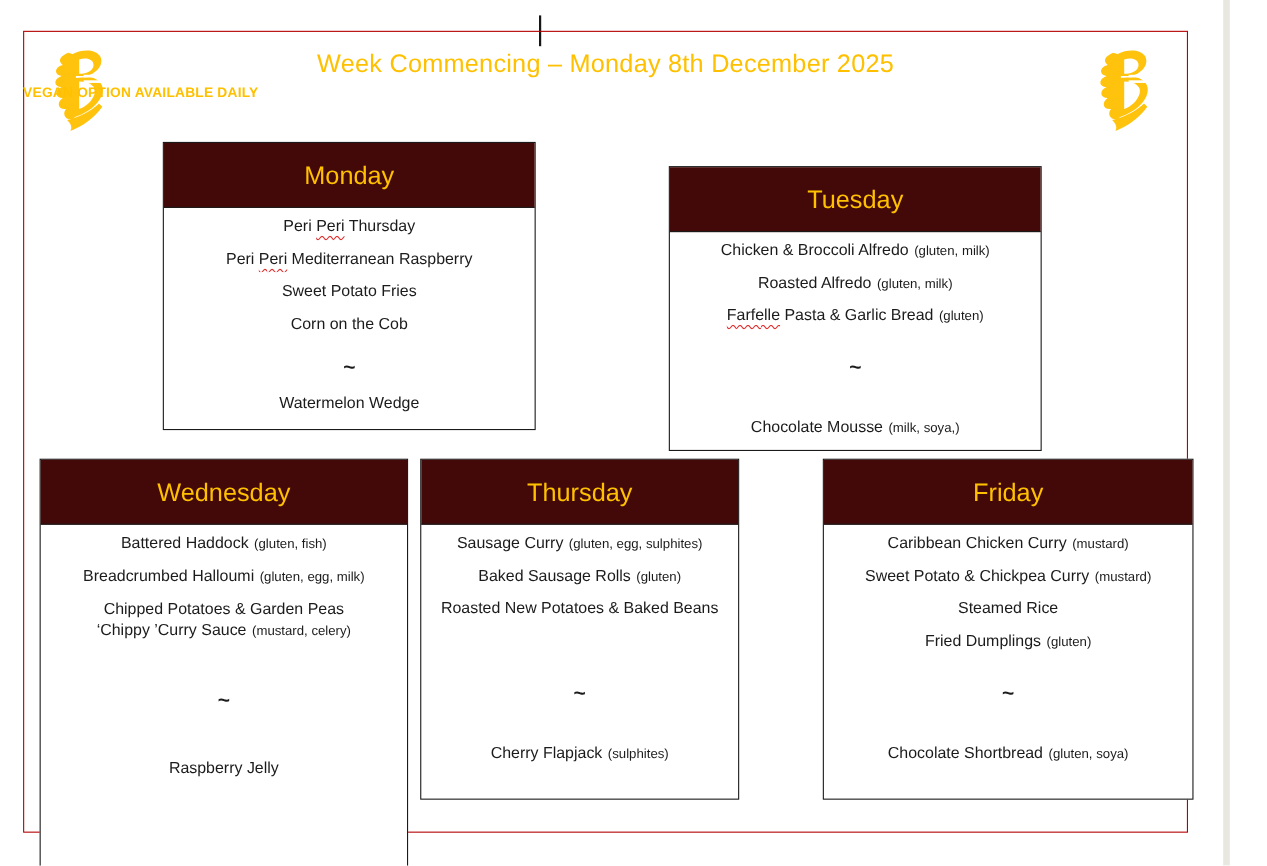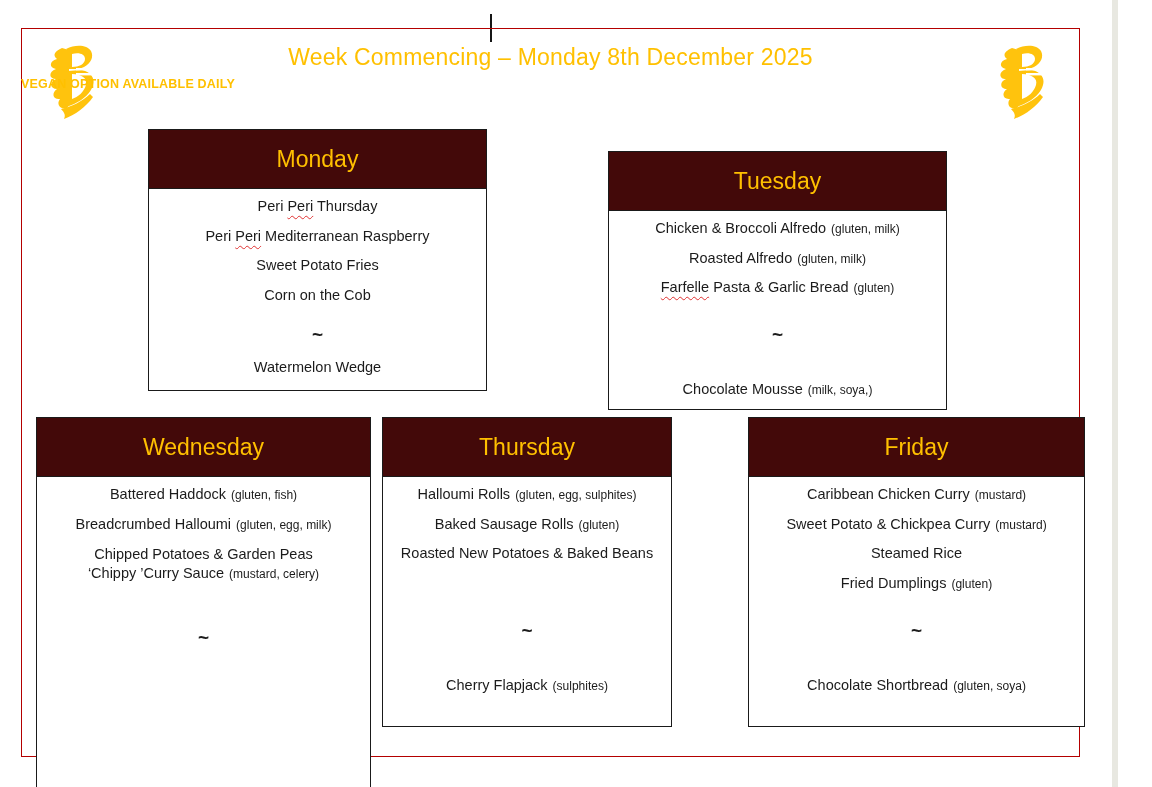--- a/index.html
+++ b/index.html
@@ -153,29 +153,32 @@
           <div class="menu-item">
             <div class="menu-line"><span class="item-text"><span>Breadcrumbed Halloumi</span></span><span class="allergen">(gluten, egg, milk)</span></div>
           </div>
           <div class="menu-item multi">
             <div class="menu-line"><span class="item-text"><span>Chipped Potatoes &amp; Garden Peas</span></span></div>
             <div class="menu-line"><span class="item-text"><span>‘Chippy ’Curry Sauce</span></span><span class="allergen">(mustard, celery)</span></div>
           </div>
           <div class="spacer" style="height: 36.875px;"></div>
           <div class="tilde">~</div>
           <div class="spacer" style="height: 29.5px;"></div>
+          <div class="menu-item">
+            <div class="menu-line"><span class="item-text"><span>Raspberry Jelly</span></span></div>
+          </div>
         </div>
       </div>
       <div class="day-card pos-thursday">
         <div class="day-header">
           <span class="day-title">Thursday</span>
         </div>
         <div class="day-body">
           <div class="menu-item">
-            <div class="menu-line"><span class="item-text"><span>Halloumi Rolls</span></span><span class="allergen">(gluten, egg, sulphites)</span></div>
+            <div class="menu-line"><span class="item-text"><span>Sausage Curry</span></span><span class="allergen">(gluten, egg, sulphites)</span></div>
           </div>
           <div class="menu-item">
             <div class="menu-line"><span class="item-text"><span>Baked Sausage Rolls</span></span><span class="allergen">(gluten)</span></div>
           </div>
           <div class="menu-item">
             <div class="menu-line"><span class="item-text"><span>Roasted New Potatoes &amp; Baked Beans</span></span></div>
           </div>
           <div class="spacer" style="height: 44.25px;"></div>
           <div class="tilde">~</div>
           <div class="spacer" style="height: 22.125px;"></div>

